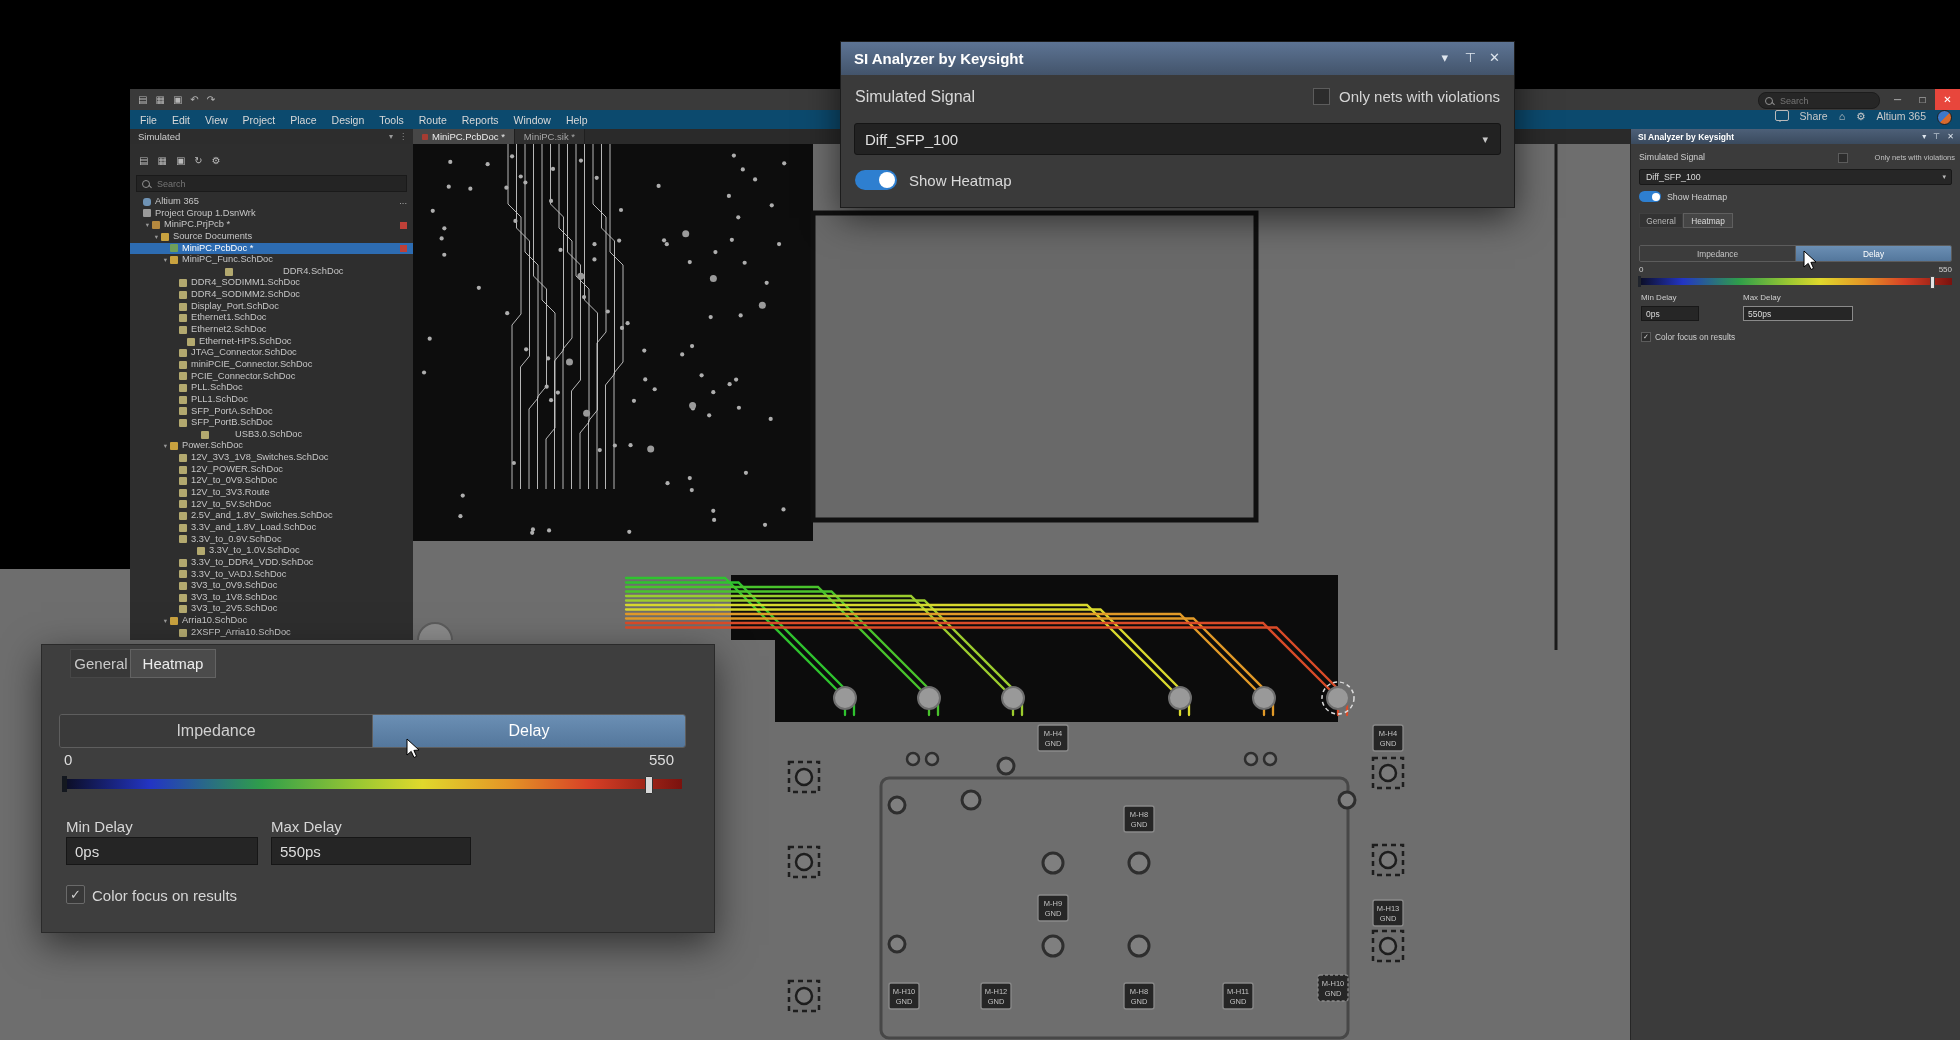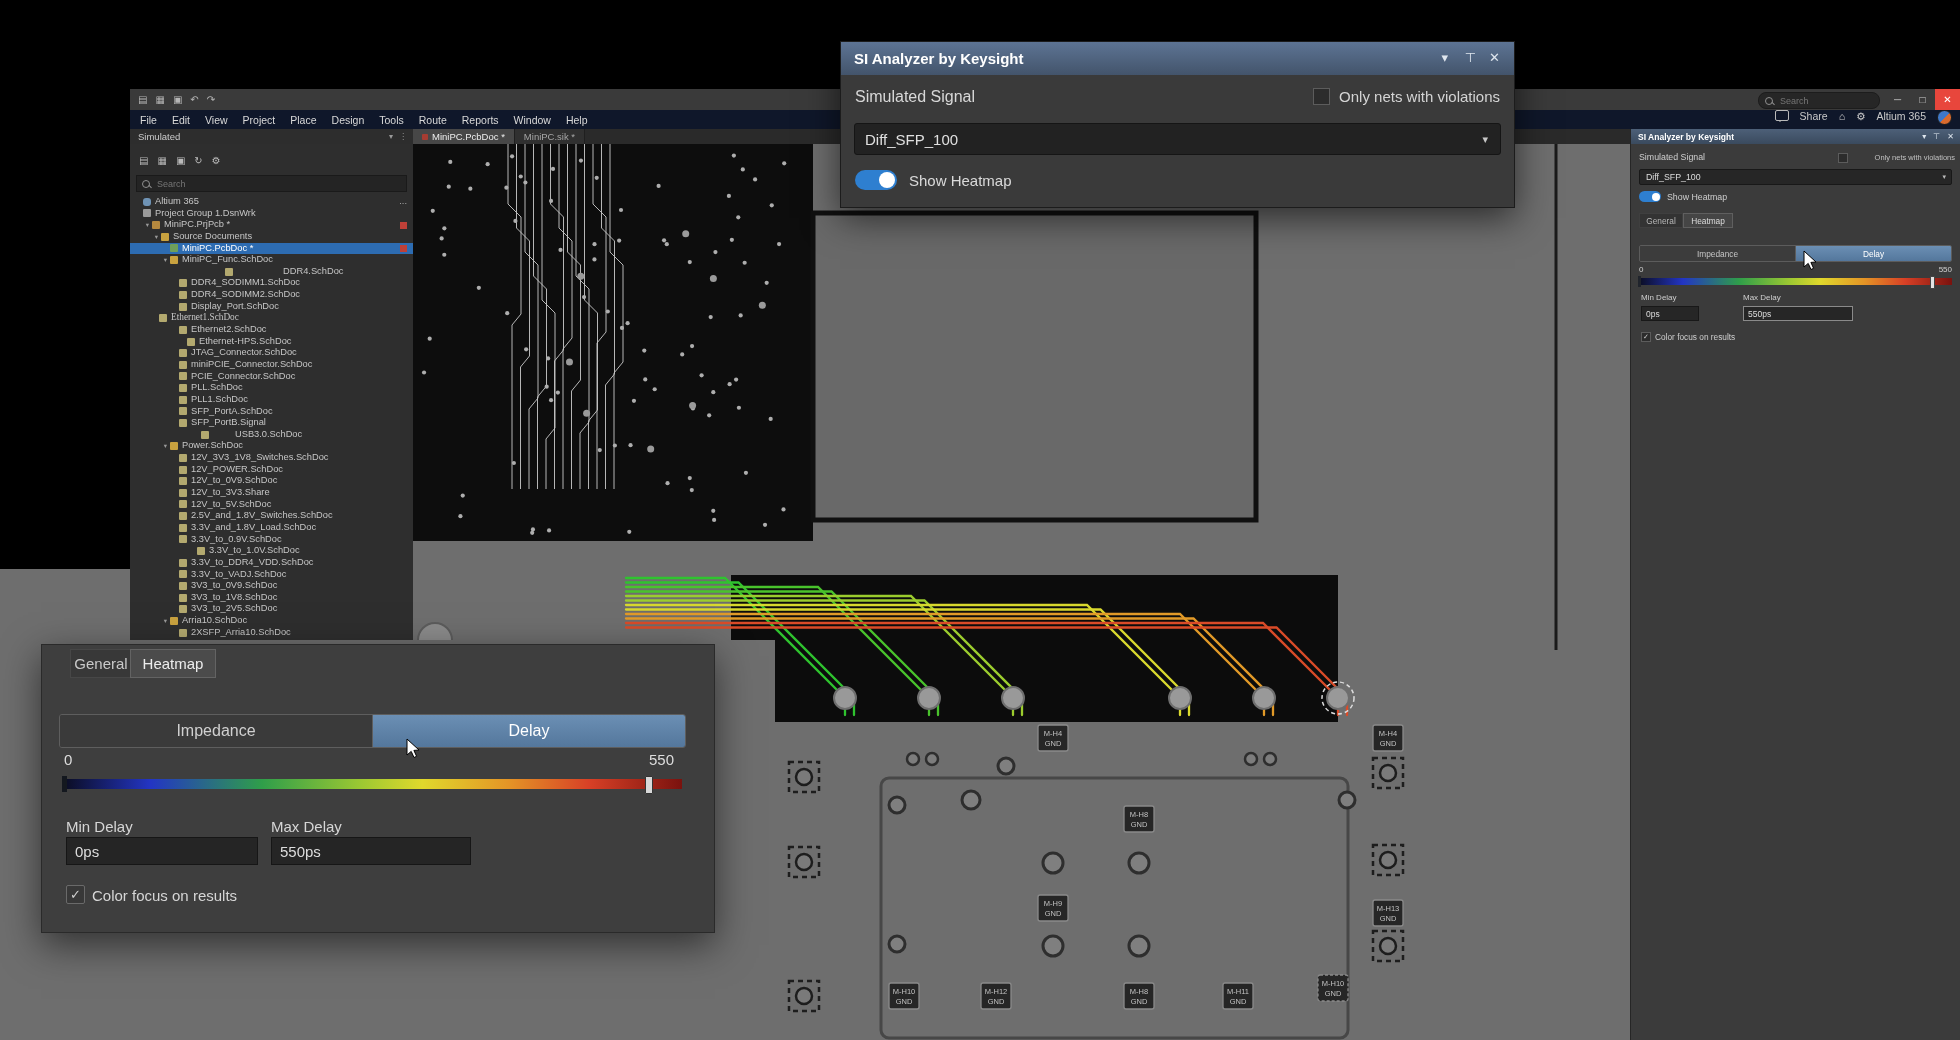--- a/index.html
+++ b/index.html
@@ -10,21 +10,21 @@
   #titlebar{position:absolute;left:0;top:0;right:0;height:21px;background:#3a3a3a;}
   .tb-icons{position:absolute;left:8px;top:3px;display:flex;gap:8px;color:#b5b5b5;font-size:10px;line-height:15px;}
   .tb-icons span{cursor:default;}
   #search-pill{position:absolute;right:80px;top:3px;width:108px;height:15px;background:#262626;border:1px solid #1c1c1c;border-radius:8px;display:flex;align-items:center;padding:0 6px;gap:5px;}
   .mag{width:6px;height:6px;border:1.4px solid #8f8f8f;border-radius:50%;position:relative;flex:0 0 auto;}
   .mag:after{content:"";position:absolute;left:5px;top:5px;width:4px;height:1.4px;background:#8f8f8f;transform:rotate(45deg);}
   #search-pill input{background:transparent;border:none;outline:none;color:#9a9a9a;font-size:9px;width:80px;font-family:inherit;}
   .winbtns{position:absolute;right:0;top:0;height:21px;display:flex;}
   .winbtn{width:25px;height:21px;display:flex;align-items:center;justify-content:center;color:#cfcfcf;font-size:10px;}
   .winbtn.close{background:#e8463c;color:#fff;}
-  #menubar{position:absolute;left:0;top:21px;right:0;height:19px;background:#0f172a;border-bottom:1px solid #2b2b2b;display:flex;align-items:center;}
+  #menubar{position:absolute;left:0;top:21px;right:0;height:19px;background:#0c4a6e;border-bottom:1px solid #2b2b2b;display:flex;align-items:center;}
   #menu-left{display:flex;gap:15px;padding-left:10px;}
   #menu-left span{color:#d8d8d8;font-size:10.5px;}
   #menu-right{position:absolute;right:8px;top:0;height:19px;display:flex;gap:11px;color:#c9c9c9;font-size:10.5px;}
   .bubble{width:12px;height:9px;border:1.3px solid #b9b9b9;border-radius:2px;position:relative;}
   .bubble:after{content:"";position:absolute;left:2px;bottom:-4px;border:2.5px solid transparent;border-top-color:#b9b9b9;}
   .avatar{width:13px;height:13px;border-radius:50%;background:linear-gradient(135deg,#3f78c8 50%,#d86a2e 50%);border:1px solid #222;}
   
   #projects-header{position:absolute;left:0;top:40px;width:283px;height:15px;background:#2d2d2d;display:flex;align-items:center;border-right:1px solid #222;}
   #projects-header .ph-title{color:#cccccc;font-size:9.5px;padding-left:8px;}
   #projects-header .ph-icons{margin-left:auto;padding-right:6px;color:#999;font-size:8px;display:flex;gap:6px;}
@@ -242,21 +242,21 @@
         <div class="trow" style="padding-left: 40px;">
           <span class="exp"></span>
           <span class="ticon ti-doc"></span>
           <span>DDR4_SODIMM2.SchDoc</span>
         </div>
         <div class="trow" style="padding-left: 40px;">
           <span class="exp"></span>
           <span class="ticon ti-doc"></span>
           <span>Display_Port.SchDoc</span>
         </div>
-        <div class="trow" style="padding-left: 20px; font-family: Liberation Serif, serif;">
+        <div class="trow" style="padding-left: 40px;">
           <span class="exp"></span>
           <span class="ticon ti-doc"></span>
           <span>Ethernet1.SchDoc</span>
         </div>
         <div class="trow" style="padding-left: 40px;">
           <span class="exp"></span>
           <span class="ticon ti-doc"></span>
           <span>Ethernet2.SchDoc</span>
         </div>
         <div class="trow" style="padding-left: 48px;">
@@ -290,21 +290,21 @@
           <span>PLL1.SchDoc</span>
         </div>
         <div class="trow" style="padding-left: 40px;">
           <span class="exp"></span>
           <span class="ticon ti-doc"></span>
           <span>SFP_PortA.SchDoc</span>
         </div>
         <div class="trow" style="padding-left: 40px;">
           <span class="exp"></span>
           <span class="ticon ti-doc"></span>
-          <span>SFP_PortB.Signal</span>
+          <span>SFP_PortB.SchDoc</span>
         </div>
         <div class="trow" style="padding-left: 40px; gap: 22px;">
           <span class="exp"></span>
           <span class="ticon ti-doc"></span>
           <span>USB3.0.SchDoc</span>
         </div>
         <div class="trow" style="padding-left: 31px;">
           <span class="exp">▾</span>
           <span class="ticon ti-folder"></span>
           <span>Power.SchDoc</span>
@@ -320,21 +320,21 @@
           <span>12V_POWER.SchDoc</span>
         </div>
         <div class="trow" style="padding-left: 40px;">
           <span class="exp"></span>
           <span class="ticon ti-doc"></span>
           <span>12V_to_0V9.SchDoc</span>
         </div>
         <div class="trow" style="padding-left: 40px;">
           <span class="exp"></span>
           <span class="ticon ti-doc"></span>
-          <span>12V_to_3V3.Share</span>
+          <span>12V_to_3V3.Route</span>
         </div>
         <div class="trow" style="padding-left: 40px;">
           <span class="exp"></span>
           <span class="ticon ti-doc"></span>
           <span>12V_to_5V.SchDoc</span>
         </div>
         <div class="trow" style="padding-left: 40px;">
           <span class="exp"></span>
           <span class="ticon ti-doc"></span>
           <span>2.5V_and_1.8V_Switches.SchDoc</span>

